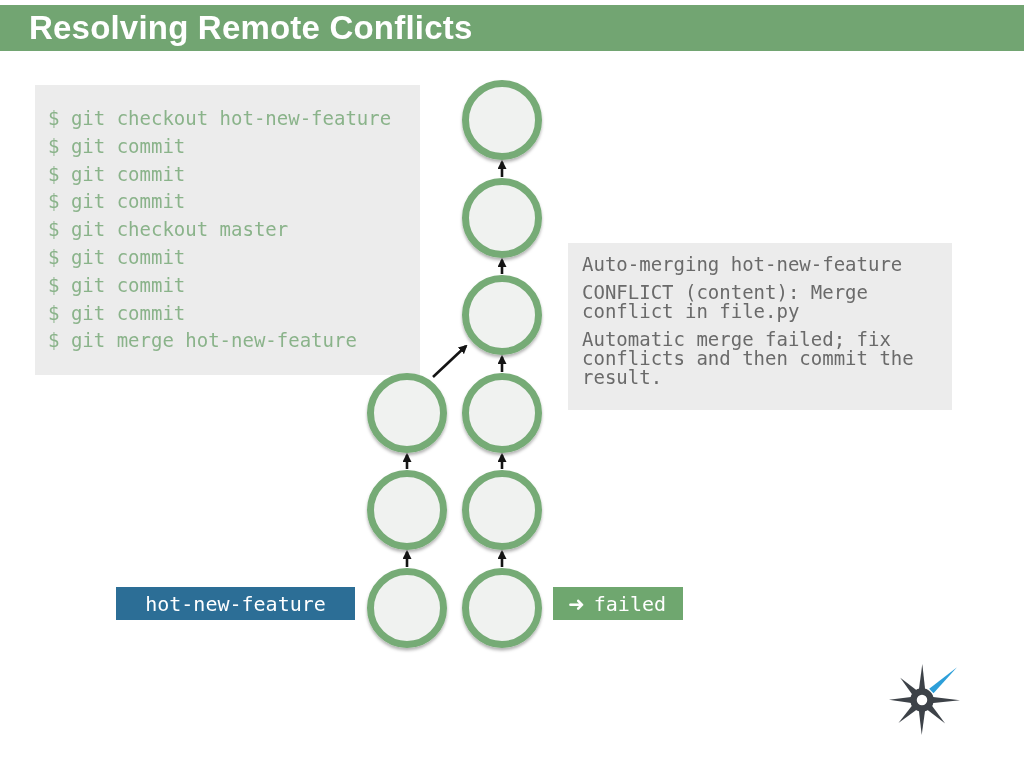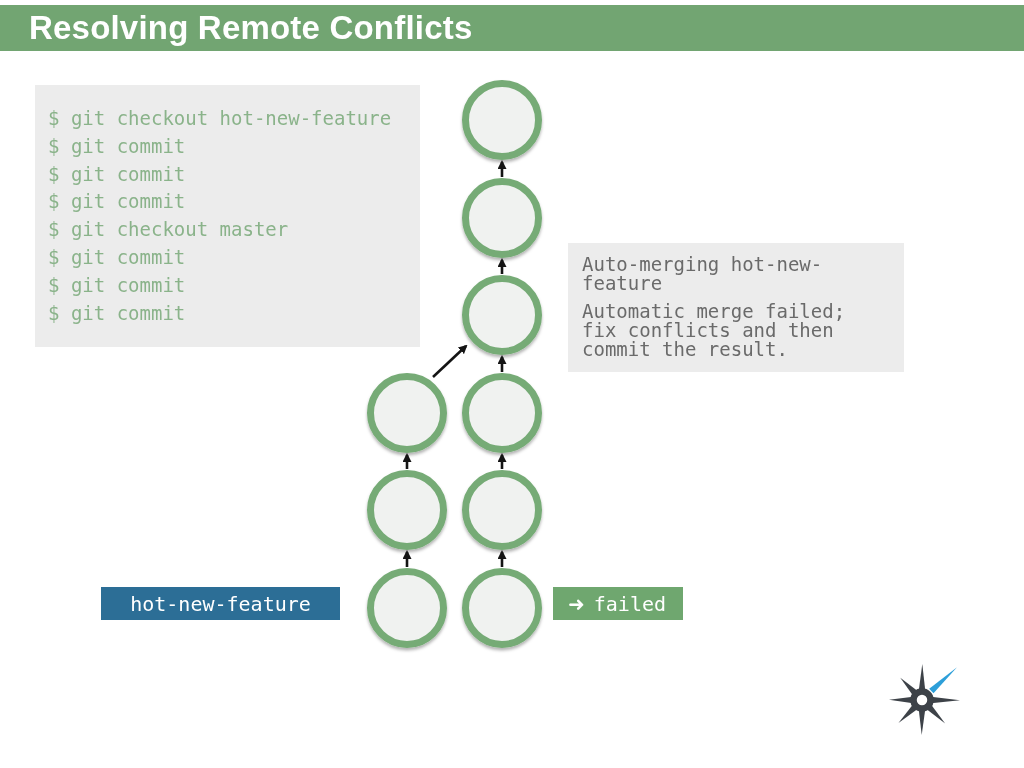--- a/index.html
+++ b/index.html
@@ -29,57 +29,58 @@
     letter-spacing:0.2px;font-family:"Liberation Sans",sans-serif;
   }
   .code-box{
     position:absolute;left:35px;top:85px;width:385px;
     background:var(--box-gray);padding:20px 13px;box-sizing:border-box;
     font-family:"DejaVu Sans Mono","Liberation Mono",monospace;
     font-size:19px;line-height:27.8px;color:var(--code-green);
     white-space:pre;
   }
   .msg-box{
-    position:absolute;left:568px;top:243px;width:336px;
-    background:var(--box-gray);padding:12px 14px 4px 14px;box-sizing:border-box;
+    position:absolute;left:568px;top:243px;width:384px;
+    background:var(--box-gray);padding:12px 14px 14px 14px;box-sizing:border-box;
     font-family:"DejaVu Sans Mono","Liberation Mono",monospace;
     font-size:19px;line-height:19px;color:var(--msg-gray);
   }
   .msg-box p{margin:0 0 9px 0;}
   .graph{position:absolute;left:0;top:0;pointer-events:none;}
   .node{fill:var(--node-fill);stroke:var(--node-green);}
   .garrow{stroke:var(--arrow-black);stroke-width:2.6px;}
   .ah{fill:var(--arrow-black);}
   .branch-label{
     position:absolute;top:587px;height:33px;display:flex;align-items:center;
     justify-content:center;box-sizing:border-box;
     font-family:"DejaVu Sans Mono","Liberation Mono",monospace;
     font-size:20px;color:#ffffff;white-space:pre;
   }
-  .branch-label.blue{left:101px;width:239px;background:var(--label-blue);}
+  .branch-label.blue{left:116px;width:239px;background:var(--label-blue);}
   .branch-label.green{left:553px;width:130px;background:var(--label-green);justify-content:flex-start;padding-left:15px;}
   .branch-label .arrow-glyph{margin-right:9px;font-family:"DejaVu Sans","Liberation Sans",sans-serif;font-size:20px;}
   .logo{position:absolute;left:872px;top:650px;width:100px;height:100px;}
   .logo-dark{fill:var(--logo-dark);}
   .logo-blue{fill:var(--logo-blue);}
   .logo-ring{fill:none;stroke:var(--logo-dark);stroke-width:6.5px;}
 </style>
 </head>
 <body>
 
 <div class="slide">
 
   <header class="titlebar">
     <h1>Resolving Remote Conflicts</h1>
   </header>
 
-  <div class="code-box"><div>$ git checkout hot-new-feature</div><div>$ git commit</div><div>$ git commit</div><div>$ git commit</div><div>$ git checkout master</div><div>$ git commit</div><div>$ git commit</div><div>$ git commit</div></div>
+  <div class="code-box"><div>$ git checkout hot-new-feature</div><div>$ git commit</div><div>$ git commit</div><div>$ git commit</div><div>$ git checkout master</div><div>$ git commit</div><div>$ git commit</div><div>$ git commit</div><div>$ git merge hot-new-feature</div></div>
 
   <div class="msg-box">
       <p>Auto-merging hot-new-feature</p>
+      <p>CONFLICT (content): Merge conflict in file.py</p>
       <p>Automatic merge failed; fix conflicts and then commit the result.</p>
     </div>
 
   <svg id="commit-graph" class="graph" width="1024" height="768" viewBox="0 0 1024 768">
       <defs>
         <marker id="ah" markerWidth="9" markerHeight="9" refX="7" refY="4.5" orient="auto" markerUnits="userSpaceOnUse">
           <path class="ah" d="M0,0 L9,4.5 L0,9 Z"></path>
         </marker>
         <filter id="ds" x="-30%" y="-30%" width="160%" height="160%">
           <feDropShadow dx="0" dy="2.5" stdDeviation="1.8" flood-opacity="0.3"></feDropShadow>

